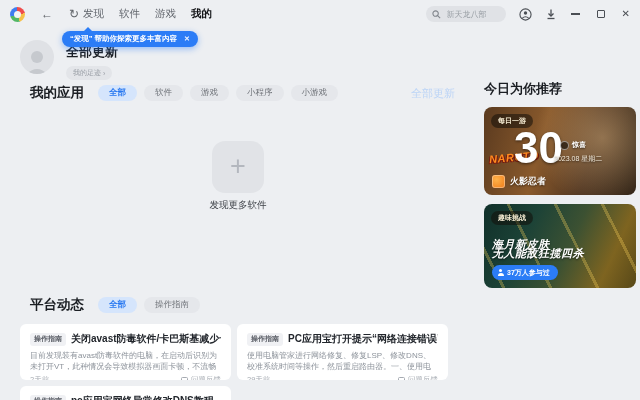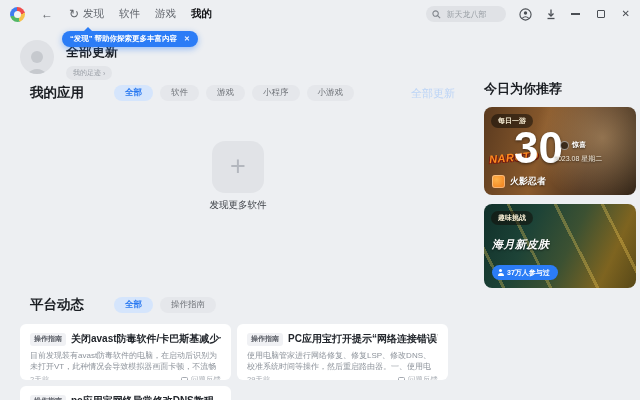--- a/index.html
+++ b/index.html
@@ -38,21 +38,21 @@
   
   .profile{position:absolute;left:20px;top:40px;display:flex;gap:12px;}
   .avatar{width:34px;height:34px;border-radius:50%;background:#dfe1e5;overflow:hidden;
     display:flex;align-items:flex-end;justify-content:center;}
   .login-name{font-size:13px;font-weight:bold;color:#1b1e23;margin-top:3px;}
   .footprints{margin-top:5px;background:#e3e5e9;border-radius:7px;font-size:7px;color:#999ea5;
     padding:2px 7px;display:inline-flex;align-items:center;gap:2px;width:fit-content;}
 
   
   .myapps-row{position:absolute;left:30px;top:84px;width:425px;display:flex;align-items:center;gap:7px;}
-  .sec-title{font-size:13.5px;font-weight:bold;color:#1b1e23;margin-right:23px;}
+  .sec-title{font-size:13.5px;font-weight:bold;color:#1b1e23;margin-right:7px;}
   .pill{height:16px;padding:0 11px;border-radius:9px;background:#e5e7eb;color:#6d7177;
     font-size:8.5px;display:flex;align-items:center;cursor:default;white-space:nowrap;}
   .pill.active{background:#d5e5fc;color:#2878f0;font-weight:bold;}
   .more-link{margin-left:auto;font-size:11px;color:#bcd4f6;text-align:center;}
 
   .discover-tile{position:absolute;left:212px;top:141px;width:52px;height:52px;border-radius:13px;
     background:#e1e3e7;display:flex;align-items:center;justify-content:center;cursor:default;}
   .discover-tile .plus{font-size:27px;color:#b3b7be;font-weight:300;line-height:27px;margin-top:-2px;}
   .discover-label{position:absolute;left:178px;top:199px;width:120px;text-align:center;
     font-size:9.5px;color:#3d4147;}
@@ -202,20 +202,21 @@
     <span class="date-text">2023.08 星期二</span>
     <span class="game-row">
       <span class="game-icon"></span>
       <span class="game-name">火影忍者</span>
     </span>
   </div>
 
   <div class="rec-card card-challenge">
     <span class="badge-dark">趣味挑战</span>
     <span class="ch-line ch-line1">海月新皮肤</span>
+    <span class="ch-line ch-line2">无人能敌狂揽四杀</span>
     <span class="stat-pill">
       <span class="ppl-icon"></span>
       <span>37万人参与过</span>
     </span>
   </div>
 </div>
 
 <div class="news">
   <div class="news-header">
     <span class="sec-title">平台动态</span>

